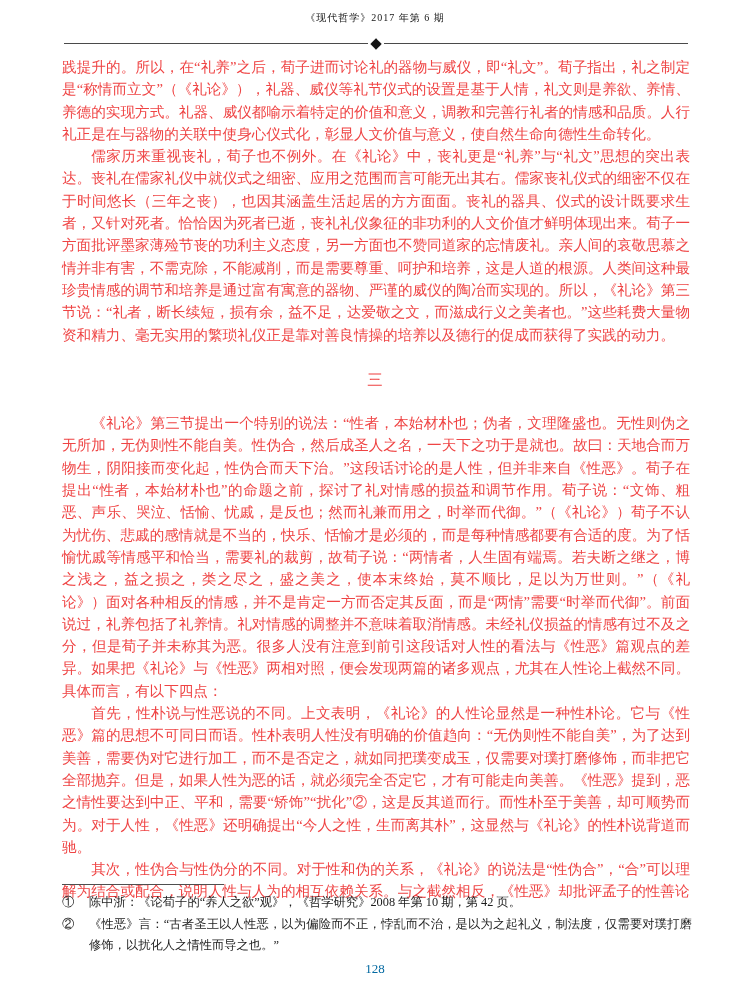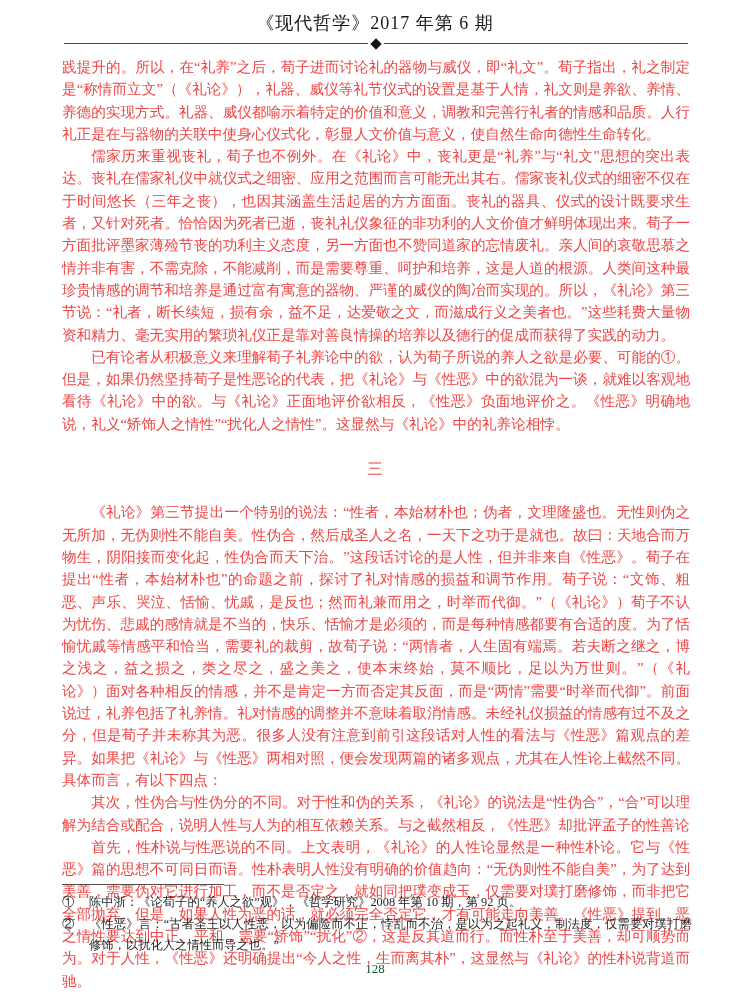--- a/index.html
+++ b/index.html
@@ -12,21 +12,21 @@
     color: #1b1b1b;
     font-family: "Liberation Serif", "DejaVu Serif", serif;
     overflow: hidden;
   }
 
   
   .journal-header {
     position: absolute;
     top: 11px; left: 0; right: 0;
     text-align: center;
-    font-size: 18px;
+    font-size: 10px;
     letter-spacing: 1px;
     color: #171717;
   }
   .header-divider {
     position: absolute;
     top: 36px; left: 64px; right: 62px;
     display: flex;
     align-items: center;
     height: 14px;
   }
@@ -89,52 +89,51 @@
     flex-shrink: 0;
   }
   .footnote .fn-text { flex: 1; }
 
   
   .page-number {
     position: absolute;
     bottom: 23px; left: 0; right: 0;
     text-align: center;
     font-size: 13px;
-    color: #14532d;
+    color: #0369a1;
   }
 </style>
 </head>
 <body>
 
 <div class="page">
 
   <div class="journal-header">《现代哲学》2017 年第 6 期</div>
 
   <div class="header-divider">
     <span class="rule-line"></span>
     <span class="diamond">◆</span>
     <span class="rule-line"></span>
   </div>
 
   <div class="article-body">
     <p class="continuation">践提升的。所以，在“礼养”之后，荀子进而讨论礼的器物与威仪，即“礼文”。荀子指出，礼之制定是“称情而立文”（《礼论》），礼器、威仪等礼节仪式的设置是基于人情，礼文则是养欲、养情、养德的实现方式。礼器、威仪都喻示着特定的价值和意义，调教和完善行礼者的情感和品质。人行礼正是在与器物的关联中使身心仪式化，彰显人文价值与意义，使自然生命向德性生命转化。</p>
     <p>儒家历来重视丧礼，荀子也不例外。在《礼论》中，丧礼更是“礼养”与“礼文”思想的突出表达。丧礼在儒家礼仪中就仪式之细密、应用之范围而言可能无出其右。儒家丧礼仪式的细密不仅在于时间悠长（三年之丧），也因其涵盖生活起居的方方面面。丧礼的器具、仪式的设计既要求生者，又针对死者。恰恰因为死者已逝，丧礼礼仪象征的非功利的人文价值才鲜明体现出来。荀子一方面批评墨家薄殓节丧的功利主义态度，另一方面也不赞同道家的忘情废礼。亲人间的哀敬思慕之情并非有害，不需克除，不能减削，而是需要尊重、呵护和培养，这是人道的根源。人类间这种最珍贵情感的调节和培养是通过富有寓意的器物、严谨的威仪的陶冶而实现的。所以，《礼论》第三节说：“礼者，断长续短，损有余，益不足，达爱敬之文，而滋成行义之美者也。”这些耗费大量物资和精力、毫无实用的繁琐礼仪正是靠对善良情操的培养以及德行的促成而获得了实践的动力。</p>
-    <p>已有论者从积极意义来理解荀子礼养论中的欲，认为荀子所说的养人之欲是必要、可能的①。但是，如果仍然坚持荀子是性恶论的代表，把《礼论》与《性恶》中的欲混为一谈，就难以客观地看待《礼论》中的欲。与《礼论》正面地评价欲相反，《性恶》负面地评价之。《性恶》明确地说，礼义“矫饰人之情性”“扰化人之情性”。这显然与《礼论》中的礼养论相悖。</p>
     <h2 class="section-heading">三</h2>
     <p>《礼论》第三节提出一个特别的说法：“性者，本始材朴也；伪者，文理隆盛也。无性则伪之无所加，无伪则性不能自美。性伪合，然后成圣人之名，一天下之功于是就也。故曰：天地合而万物生，阴阳接而变化起，性伪合而天下治。”这段话讨论的是人性，但并非来自《性恶》。荀子在提出“性者，本始材朴也”的命题之前，探讨了礼对情感的损益和调节作用。荀子说：“文饰、粗恶、声乐、哭泣、恬愉、忧戚，是反也；然而礼兼而用之，时举而代御。”（《礼论》）荀子不认为忧伤、悲戚的感情就是不当的，快乐、恬愉才是必须的，而是每种情感都要有合适的度。为了恬愉忧戚等情感平和恰当，需要礼的裁剪，故荀子说：“两情者，人生固有端焉。若夫断之继之，博之浅之，益之损之，类之尽之，盛之美之，使本末终始，莫不顺比，足以为万世则。”（《礼论》）面对各种相反的情感，并不是肯定一方而否定其反面，而是“两情”需要“时举而代御”。前面说过，礼养包括了礼养情。礼对情感的调整并不意味着取消情感。未经礼仪损益的情感有过不及之分，但是荀子并未称其为恶。很多人没有注意到前引这段话对人性的看法与《性恶》篇观点的差异。如果把《礼论》与《性恶》两相对照，便会发现两篇的诸多观点，尤其在人性论上截然不同。具体而言，有以下四点：</p>
+    <p>首先，性朴说与性恶说的不同。上文表明，《礼论》的人性论显然是一种性朴论。它与《性恶》篇的思想不可同日而语。性朴表明人性没有明确的价值趋向：“无伪则性不能自美”，为了达到美善，需要伪对它进行加工，而不是否定之，就如同把璞变成玉，仅需要对璞打磨修饰，而非把它全部抛弃。但是，如果人性为恶的话，就必须完全否定它，才有可能走向美善。《性恶》提到，恶之情性要达到中正、平和，需要“矫饰”“扰化”②，这是反其道而行。而性朴至于美善，却可顺势而为。对于人性，《性恶》还明确提出“今人之性，生而离其朴”，这显然与《礼论》的性朴说背道而驰。</p>
     <p>其次，性伪合与性伪分的不同。对于性和伪的关系，《礼论》的说法是“性伪合”，“合”可以理解为结合或配合，说明人性与人为的相互依赖关系。与之截然相反，《性恶》却批评孟子的性善论</p>
-    <p>首先，性朴说与性恶说的不同。上文表明，《礼论》的人性论显然是一种性朴论。它与《性恶》篇的思想不可同日而语。性朴表明人性没有明确的价值趋向：“无伪则性不能自美”，为了达到美善，需要伪对它进行加工，而不是否定之，就如同把璞变成玉，仅需要对璞打磨修饰，而非把它全部抛弃。但是，如果人性为恶的话，就必须完全否定它，才有可能走向美善。《性恶》提到，恶之情性要达到中正、平和，需要“矫饰”“扰化”②，这是反其道而行。而性朴至于美善，却可顺势而为。对于人性，《性恶》还明确提出“今人之性，生而离其朴”，这显然与《礼论》的性朴说背道而驰。</p>
   </div>
 
   <div class="footnote-divider"></div>
 
   <div class="footnotes">
     <div class="footnote">
       <span class="fn-marker">①</span>
-      <span class="fn-text">陈中浙：《论荀子的“养人之欲”观》，《哲学研究》2008 年第 10 期，第 92 页。</span>
+      <span class="fn-text">陈中浙：《论荀子的“养人之欲”观》，《哲学研究》2008 年第 10 期，第 42 页。</span>
     </div>
     <div class="footnote">
       <span class="fn-marker">②</span>
       <span class="fn-text">《性恶》言：“古者圣王以人性恶，以为偏险而不正，悖乱而不治，是以为之起礼义，制法度，仅需要对璞打磨修饰，以扰化人之情性而导之也。”</span>
     </div>
   </div>
 
   <div class="page-number">128</div>
 
 </div>

